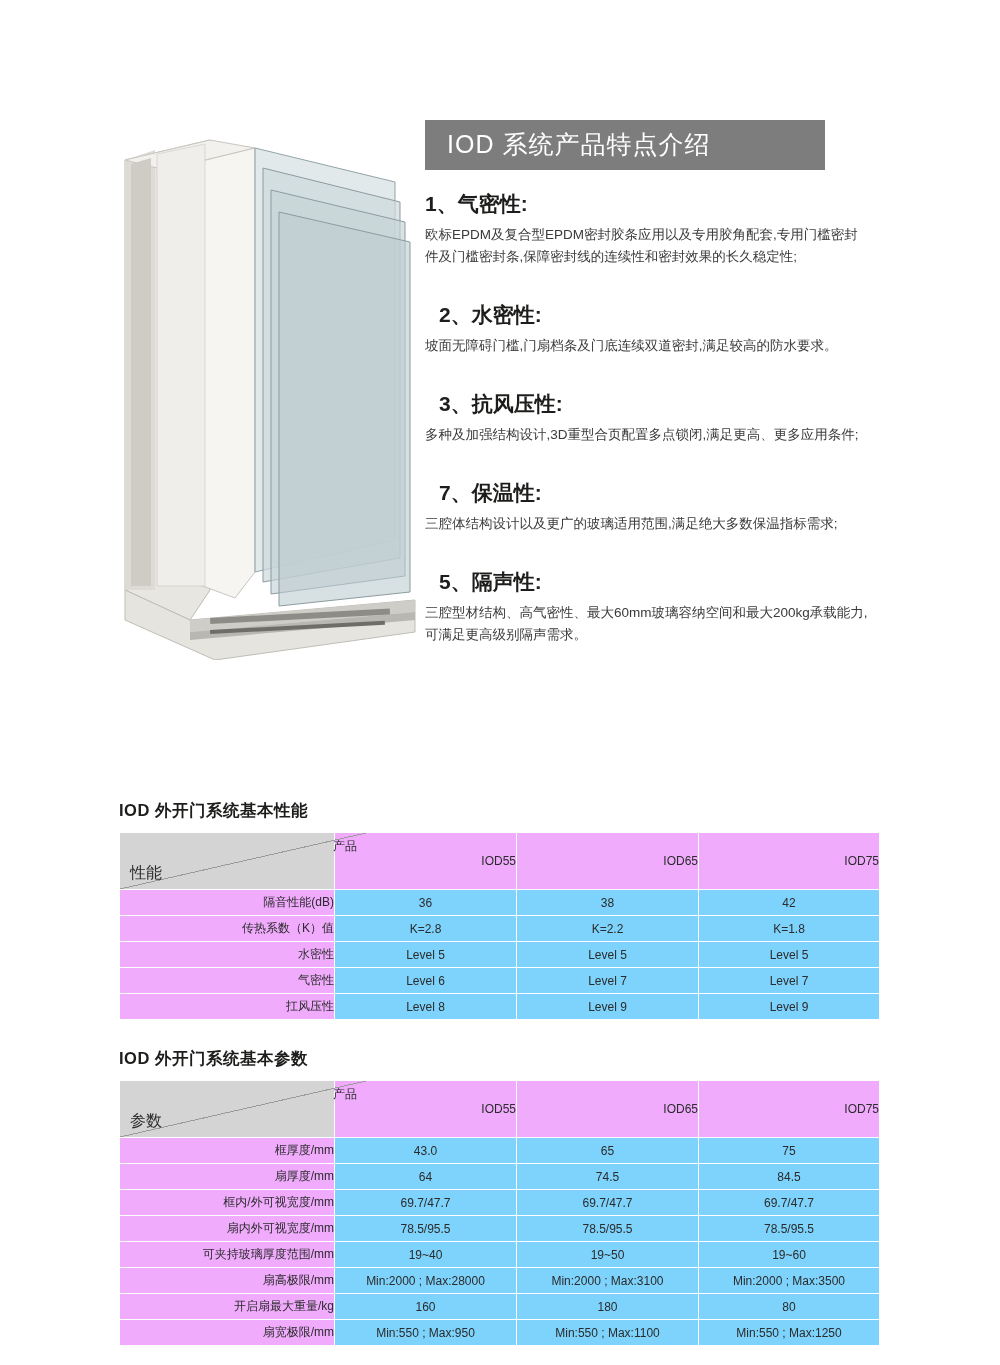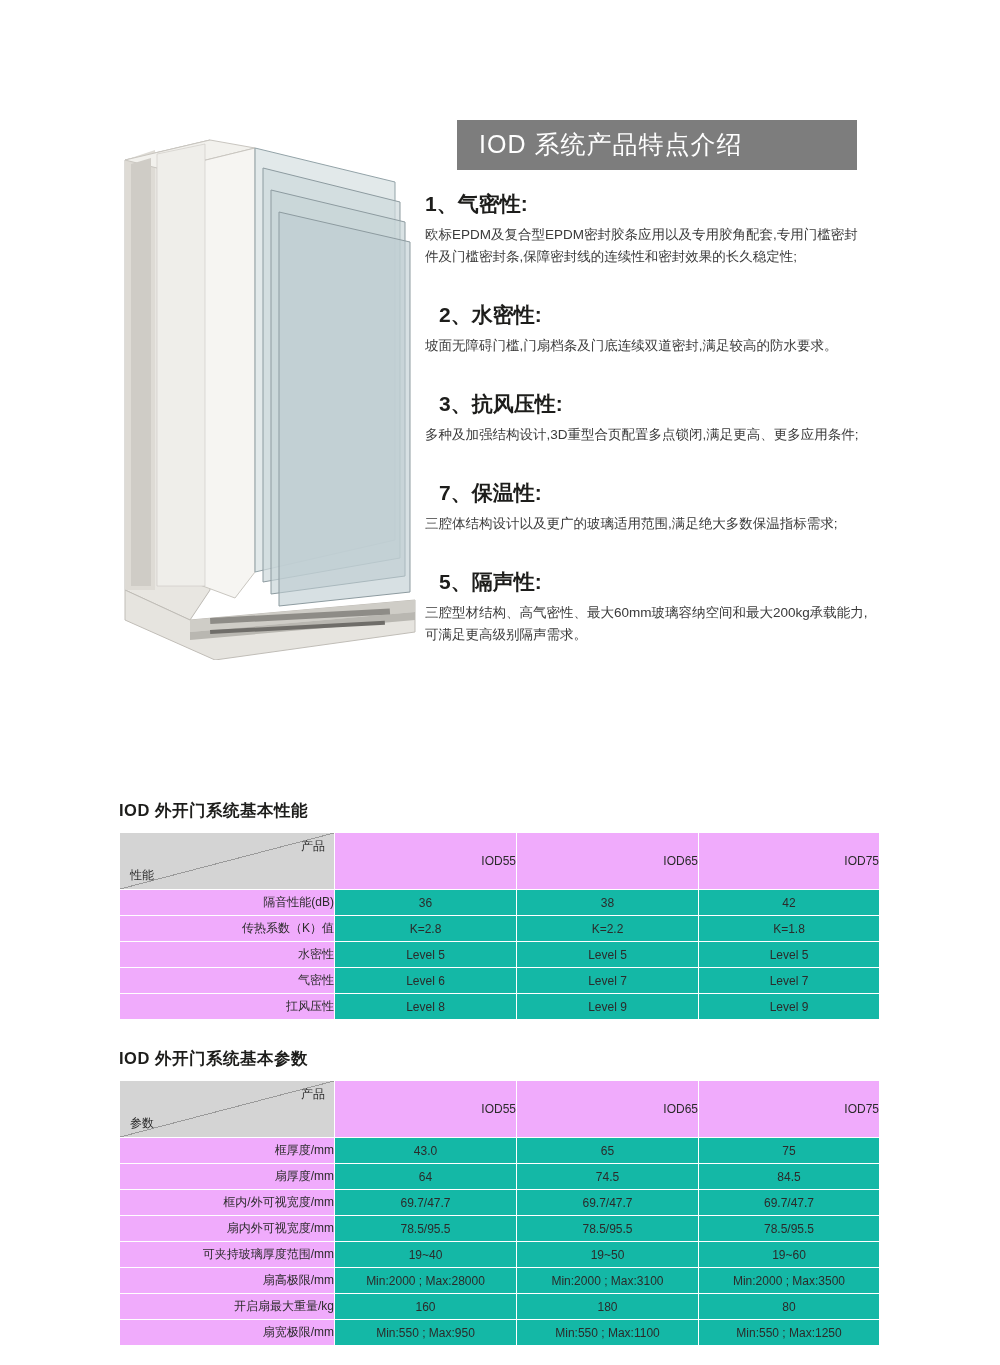--- a/index.html
+++ b/index.html
@@ -43,21 +43,20 @@
   }
   .title-bar {
     background: #7d7d7d;
     color: #ffffff;
     font-size: 25px;
     letter-spacing: 1px;
     padding: 8px 14px 9px 22px;
     width: 400px;
     box-sizing: border-box;
     font-weight: 400;
-    margin-left: 32px;
   }
   .feature {
     margin-top: 20px;
   }
   .feature h3 {
     margin: 0 0 6px 0;
     font-size: 21px;
     font-weight: bold;
     color: #1d1d1b;
   }
@@ -97,31 +96,32 @@
     text-align: center;
     font-weight: normal;
     padding: 0;
     height: 25px;
   }
   table.spec td.label, table.spec th.label {
     background: #f0abfc;
     text-align: right;
   }
   table.spec td.value {
-    background: #14b8a6;
+    background: #7dd3fc;
   }
   table.spec .corner {
     background: #d4d4d4;
     position: relative;
     height: 56px;
   }
   .corner-inner {
     position: relative;
     width: 100%;
     height: 100%;
+    padding-left: 32px;
   }
   .corner-line {
     position: absolute;
     left: 0;
     top: 0;
     width: 100%;
     height: 100%;
   }
   .corner-line::after {
     content: "";
@@ -135,21 +135,21 @@
   .corner-top {
     position: absolute;
     right: 9px;
     top: 5px;
     font-size: 12px;
   }
   .corner-bottom {
     position: absolute;
     left: 10px;
     bottom: 5px;
-    font-size: 12px;
+    font-size: 16px;
   }
 </style>
 </head>
 <body>
 
 <div class="top-section">
 
   <div class="product-figure">
     <svg width="330" height="540" viewBox="0 0 330 540">
 

